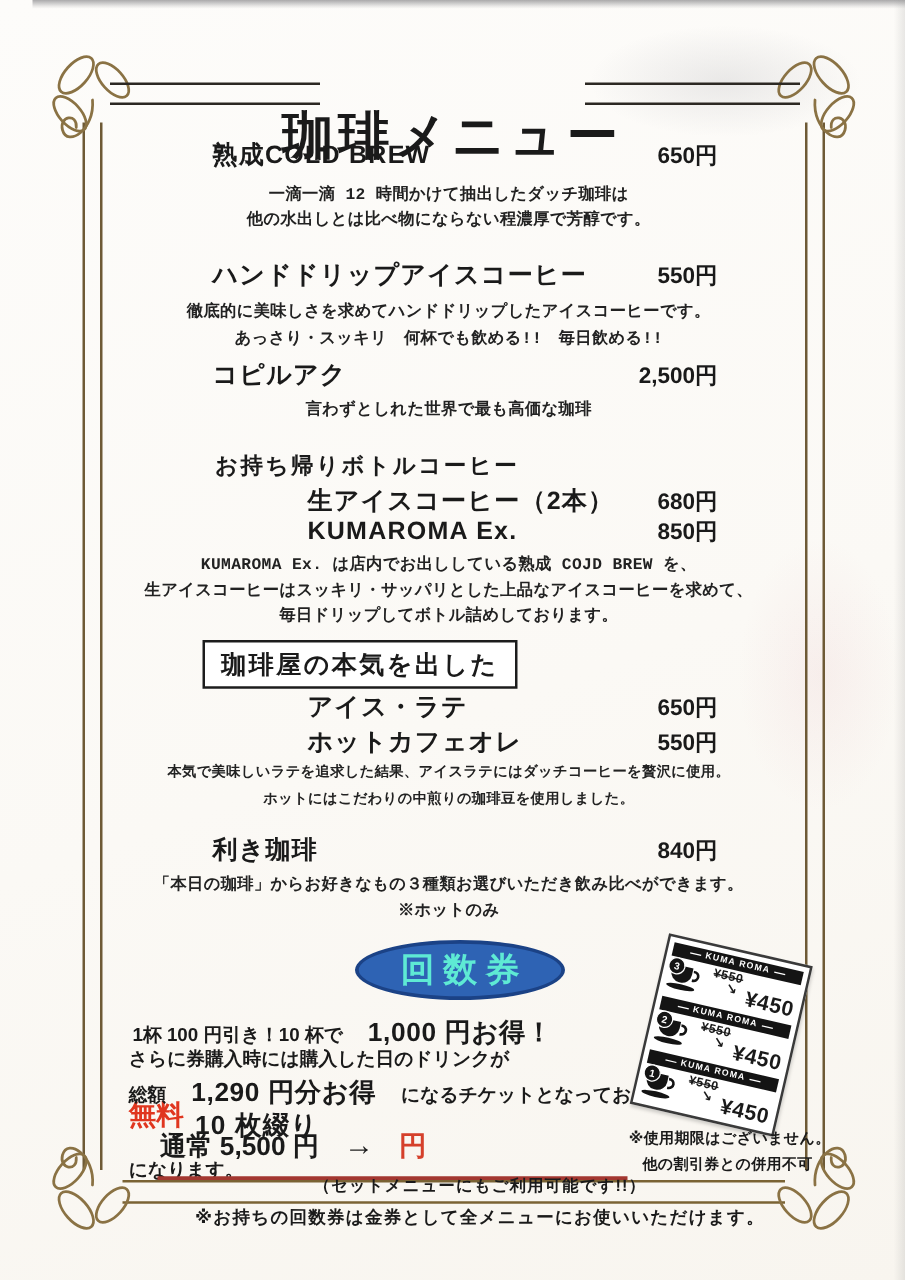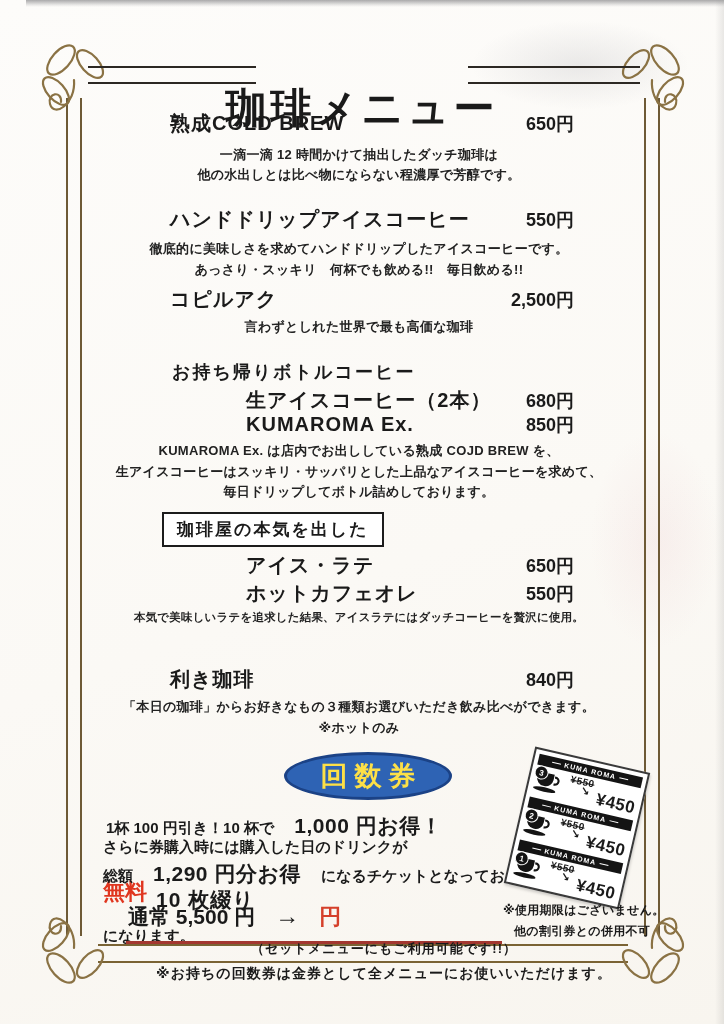--- a/index.html
+++ b/index.html
@@ -28,30 +28,30 @@
   .title{position:absolute;top:54px;left:0;right:0;text-align:center;
     font-size:41px;font-weight:800;letter-spacing:4px;}
   
   .row{position:absolute;left:170px;right:150px;display:flex;
     justify-content:space-between;align-items:baseline;font-weight:700;}
   .row.indent{left:246px;}
   .nm{font-size:20px;letter-spacing:1px;}
   .pr{font-size:18px;}
   .group-header{position:absolute;left:172px;font-size:18px;font-weight:700;letter-spacing:2px;}
   .boxed{position:absolute;left:162px;border:2px solid #1c1c1c;padding:4px 13px;
-    font-size:17px;font-weight:700;letter-spacing:2px;background:#fff;}
+    font-size:20px;font-weight:700;letter-spacing:2px;background:#fff;}
   .desc{position:absolute;left:359px;transform:translateX(-50%);width:max-content;
     white-space:nowrap;text-align:center;font-size:13px;font-weight:600;color:#222;
-    letter-spacing:.3px;}
+    letter-spacing:.3px;font-family:Liberation Mono, monospace;}
   .desc.small{font-size:11.4px;}
   
   .badge{position:absolute;left:284px;top:752px;width:168px;height:48px;
     background:#2e63b4;border:3px solid #1b4286;border-radius:50%;
     display:flex;align-items:center;justify-content:center;
-    color:#fde047;font-size:27px;font-weight:800;letter-spacing:7px;padding-left:7px;box-sizing:border-box;}
+    color:#5eead4;font-size:27px;font-weight:800;letter-spacing:7px;padding-left:7px;box-sizing:border-box;}
   .promo{position:absolute;display:flex;align-items:baseline;gap:20px;font-weight:800;white-space:nowrap;}
   .promo1{left:106px;top:812px;}
   .promo2{left:103px;top:838px;flex-direction:column;}
   .promo3{left:103px;top:860px;}
   .p-small{font-size:15px;}
   .p-big{font-size:21px;letter-spacing:.5px;}
   .free{color:#e0361f;font-size:22px;}
   .bundle{position:absolute;left:156px;top:886px;font-size:21px;font-weight:800;letter-spacing:1px;}
   .saleline{position:absolute;left:128px;top:902px;display:flex;align-items:baseline;gap:20px;font-weight:800;white-space:nowrap;}
   .regular{font-size:21px;}
@@ -160,20 +160,21 @@
   <div class="boxed" style="top:512px">珈琲屋の本気を出した</div>
   <div class="row indent" style="top:552px">
     <span class="nm">アイス・ラテ</span>
     <span class="pr">650円</span>
   </div>
   <div class="row indent" style="top:580px">
     <span class="nm">ホットカフェオレ</span>
     <span class="pr">550円</span>
   </div>
   <div class="desc small" style="top:610px">本気で美味しいラテを追求した結果、アイスラテにはダッチコーヒーを贅沢に使用。</div>
+  <div class="desc small" style="top:631px">ホットにはこだわりの中煎りの珈琲豆を使用しました。</div>
 
   <div class="row" style="top:666px">
     <span class="nm">利き珈琲</span>
     <span class="pr">840円</span>
   </div>
   <div class="desc" style="top:698px">「本日の珈琲」からお好きなもの３種類お選びいただき飲み比べができます。</div>
   <div class="desc" style="top:719px">※ホットのみ</div>
 
   <div class="badge">回数券</div>
 

